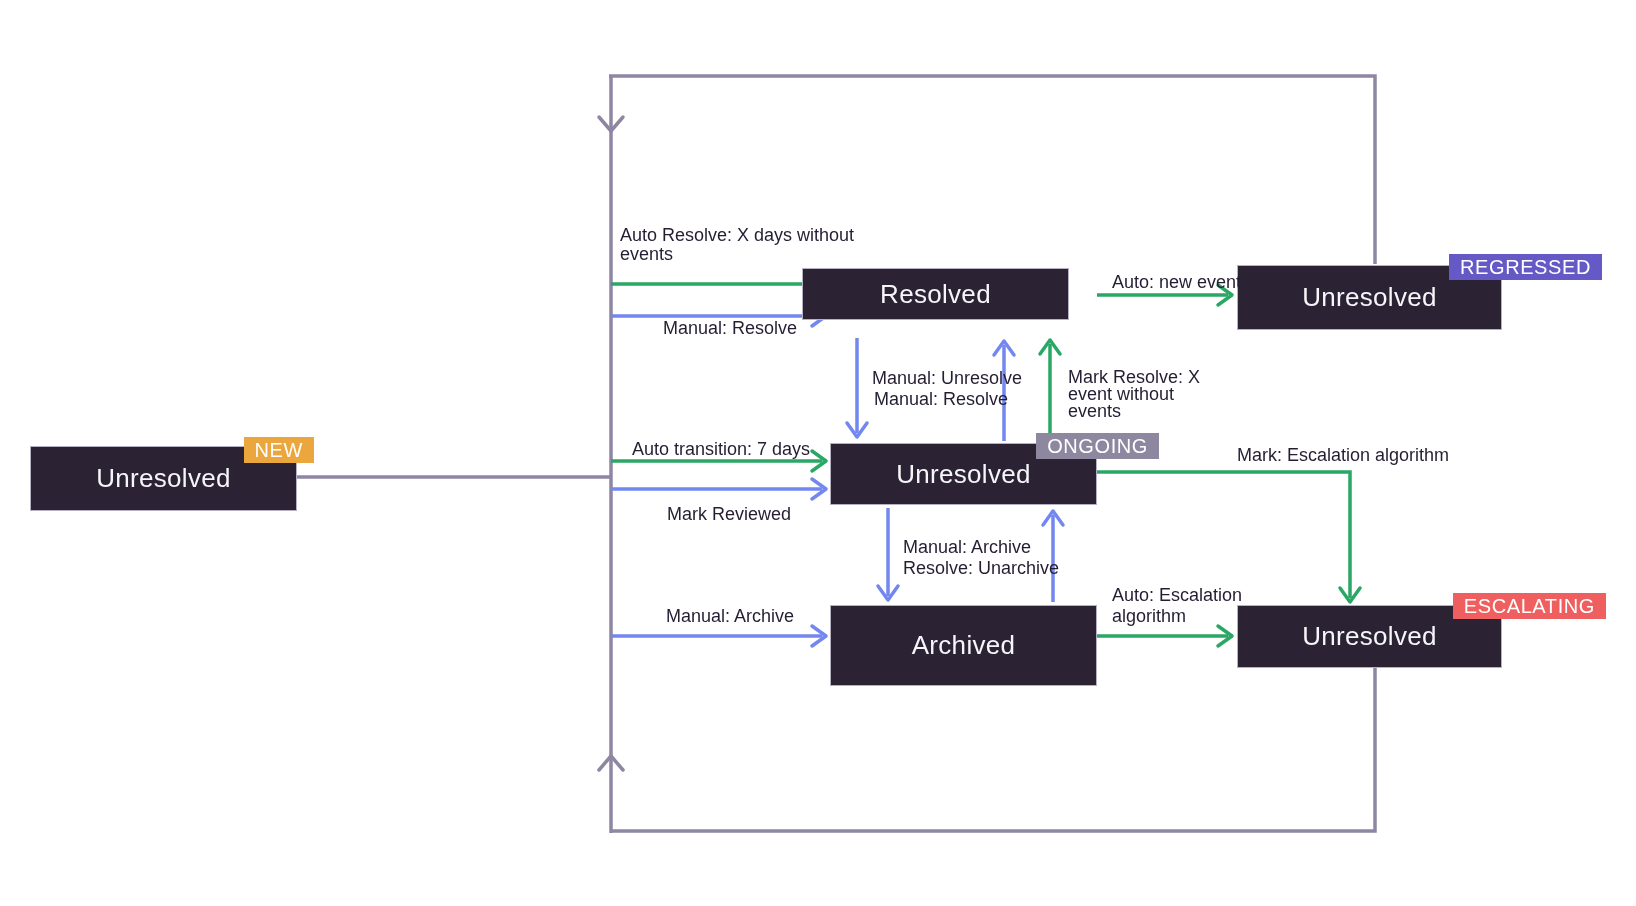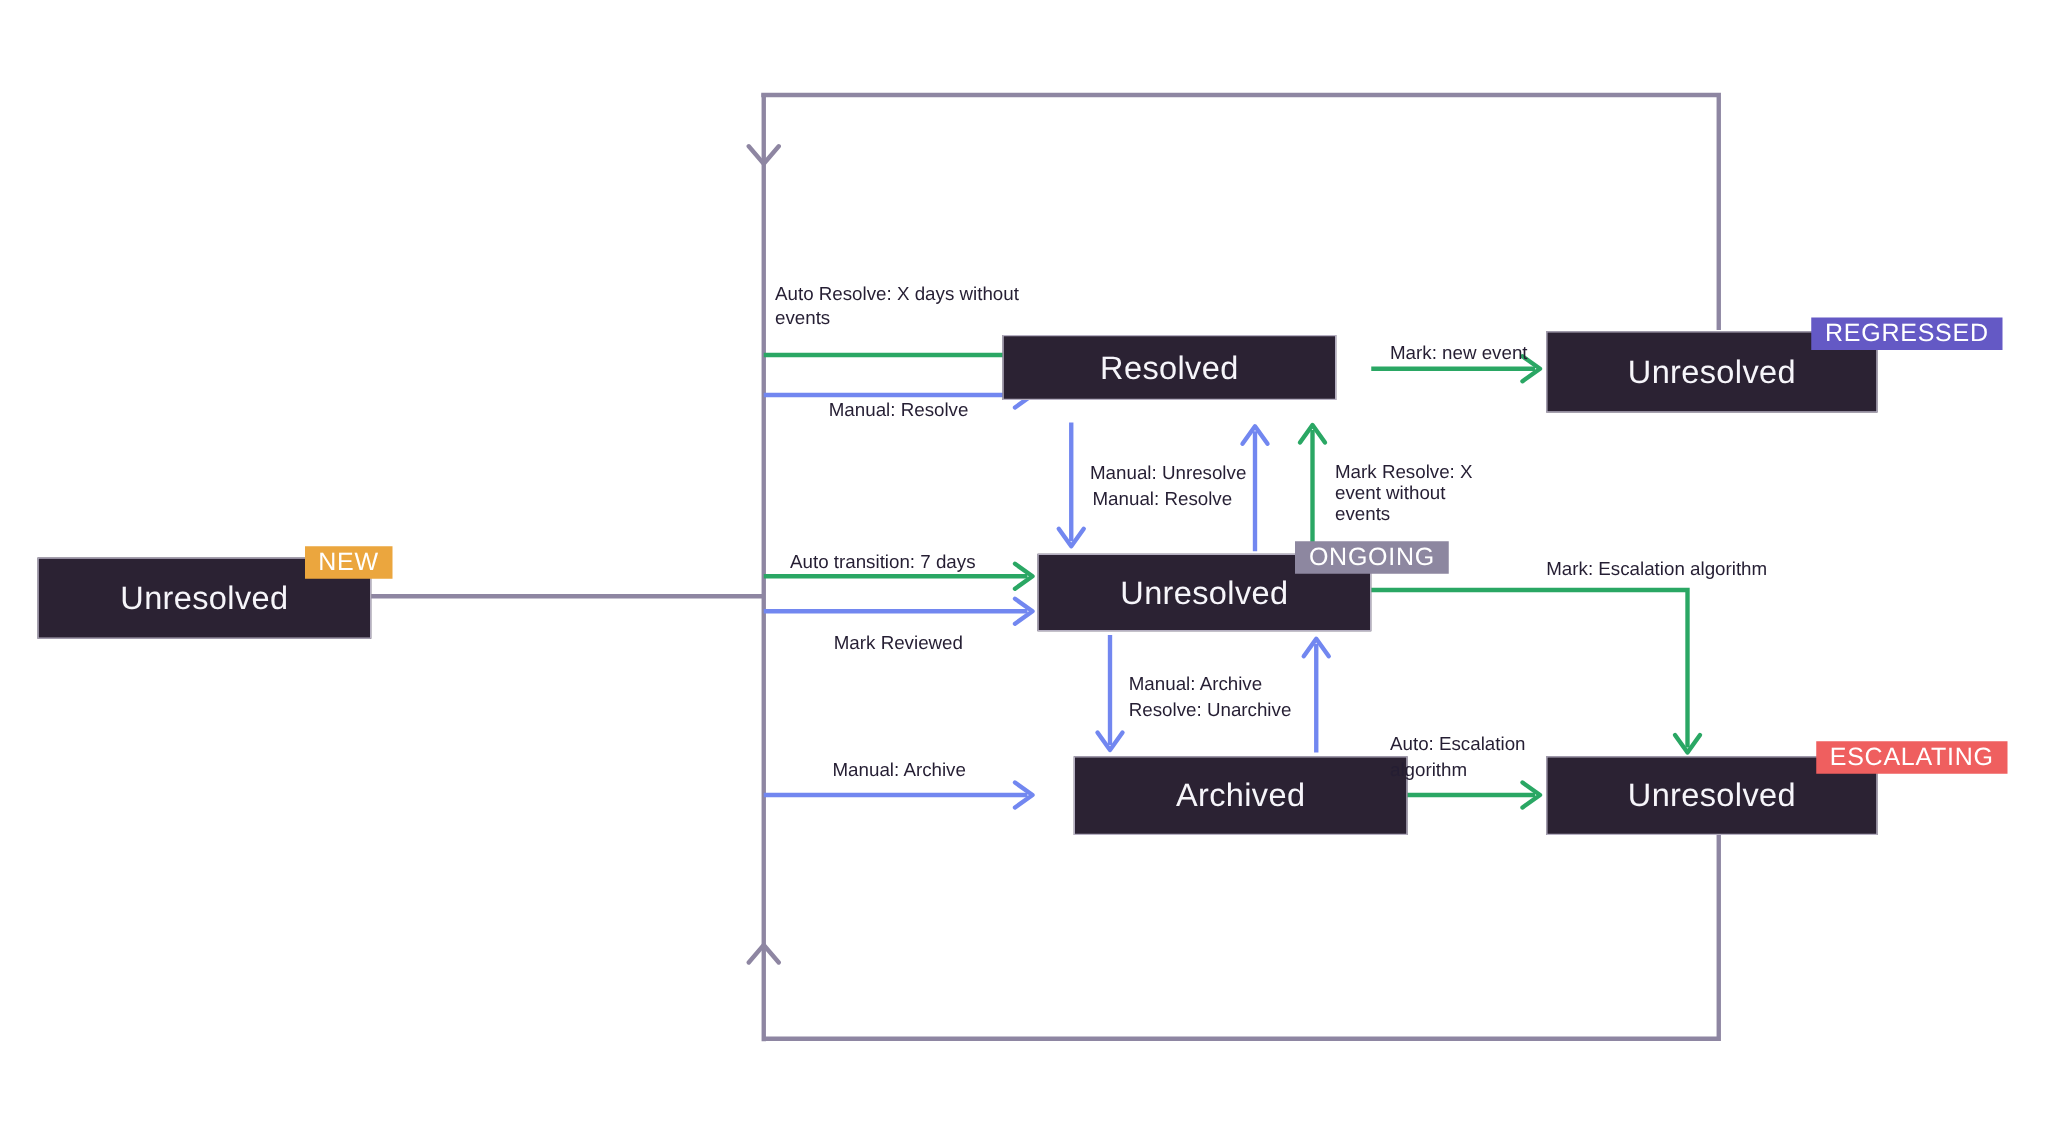--- a/index.html
+++ b/index.html
@@ -24,21 +24,21 @@
     position:absolute;background:var(--node-bg);color:var(--node-text);
     display:flex;align-items:center;justify-content:center;
     font-size:26px;font-weight:500;letter-spacing:.3px;
     border:1px solid #b6b0c2;box-sizing:border-box;
   }
   .badge{
     position:absolute;color:#ffffff;font-size:20px;font-weight:500;
     padding:2px 11px;letter-spacing:.6px;white-space:nowrap;line-height:22px;
   }
   .elabel{
-    position:absolute;font-size:15px;font-weight:500;color:var(--label-text);
+    position:absolute;font-size:18px;font-weight:500;color:var(--label-text);
     line-height:19px;white-space:nowrap;
   }
   .lh21{line-height:21px;}
   .lh17{line-height:17px;}
 </style>
 </head>
 <body>
 
 <div class="stage">
 
@@ -92,21 +92,21 @@
   <div class="node" style="left:1237px;top:265px;width:265px;height:65px">
     <span>Unresolved</span>
     <span class="badge" style="top:-12px;right:-101px;background:var(--badge-regressed)">REGRESSED</span>
   </div>
 
   <div class="node" style="left:830px;top:443px;width:267px;height:62px">
     <span>Unresolved</span>
     <span class="badge" style="top:-11px;right:-63px;background:var(--badge-ongoing)">ONGOING</span>
   </div>
 
-  <div class="node" style="left:859px;top:605px;width:267px;height:63px">
+  <div class="node" style="left:830px;top:605px;width:267px;height:81px">
     <span>Archived</span>
   </div>
 
   <div class="node" style="left:1237px;top:605px;width:265px;height:63px">
     <span>Unresolved</span>
     <span class="badge" style="top:-13px;right:-105px;background:var(--badge-escalating)">ESCALATING</span>
   </div>
 
   <div class="elabel" style="left:620px;top:226px">
     <div>Auto Resolve: X days without</div>
@@ -125,21 +125,21 @@
     <div>Manual: Unresolve</div>
     <div style="padding-left:2px">Manual: Resolve</div>
   </div>
 
   <div class="elabel lh17" style="left:1068px;top:369px">
     <div>Mark Resolve: X</div>
     <div>event without</div>
     <div>events</div>
   </div>
 
-  <div class="elabel" style="left:1112px;top:273px">Mark: new event</div>
+  <div class="elabel" style="left:1112px;top:273px">Auto: new event</div>
 
   <div class="elabel lh21" style="left:903px;top:537px">
     <div>Manual: Archive</div>
     <div>Resolve: Unarchive</div>
   </div>
 
   <div class="elabel" style="left:1237px;top:446px">Mark: Escalation algorithm</div>
 
   <div class="elabel lh21" style="left:1112px;top:585px">
     <div>Auto: Escalation</div>

